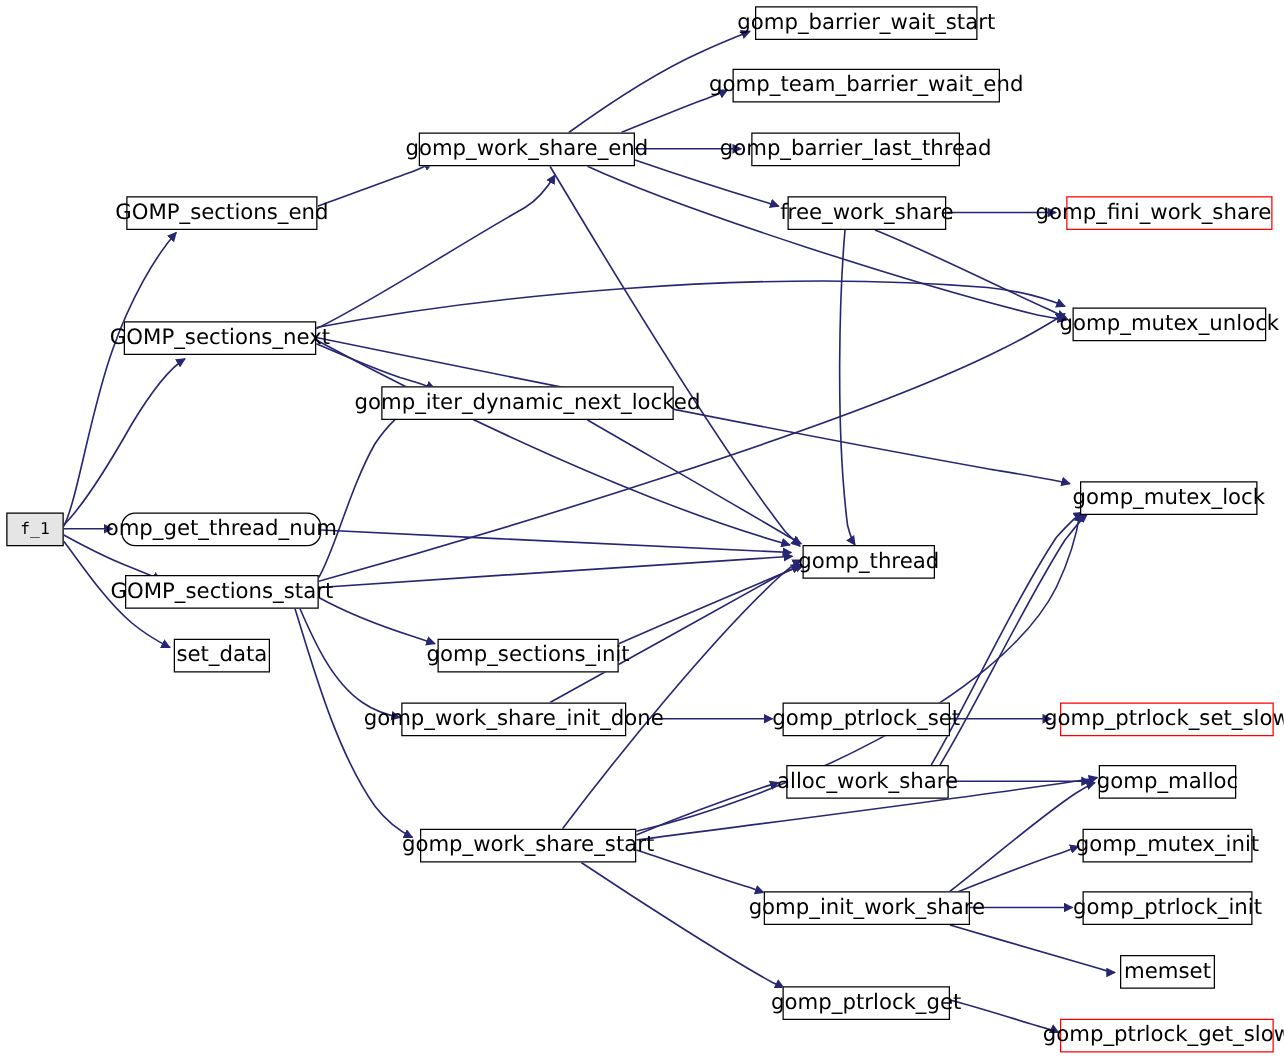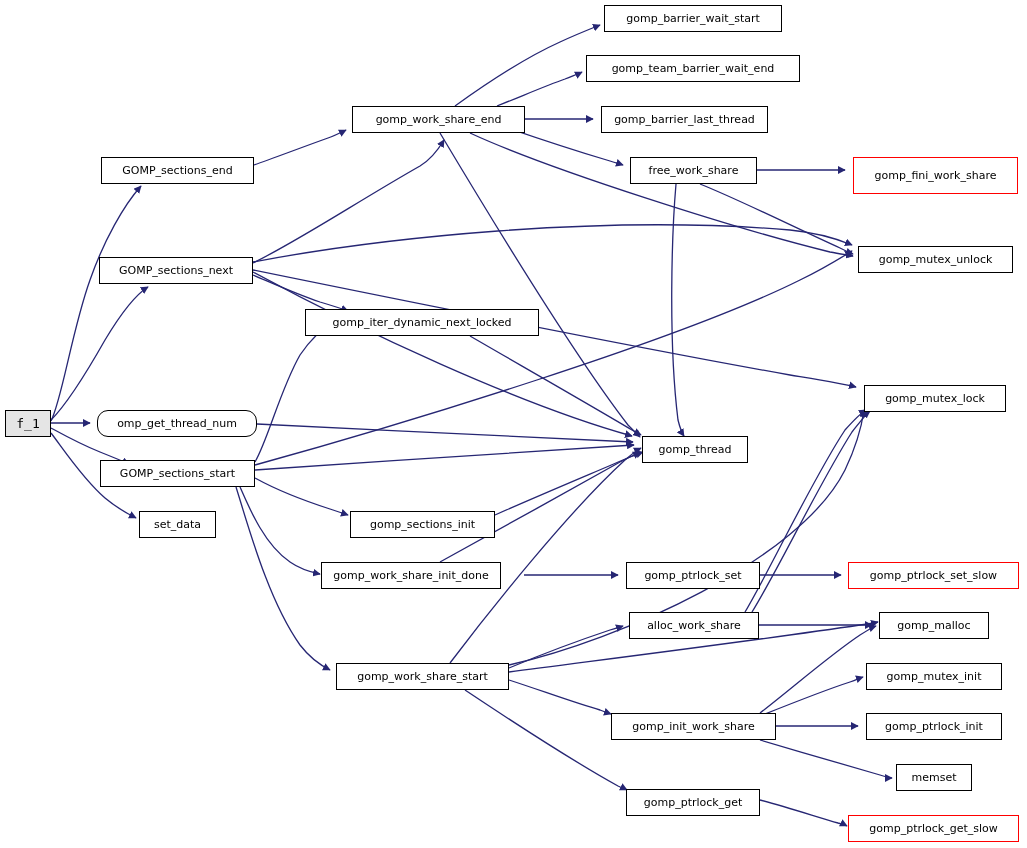--- a/index.html
+++ b/index.html
@@ -25,21 +25,21 @@
     pointer-events: none;
   }
   .node {
     position: absolute;
     box-sizing: border-box;
     border: 1px solid #000000;
     background: #ffffff;
     display: flex;
     align-items: center;
     justify-content: center;
-    font-size: 11px;
+    font-size: 17px;
     line-height: 1;
     color: #000000;
     white-space: nowrap;
     letter-spacing: 0px;
     z-index: 5;
   }
   .node.red {
     border-color: #ff0000;
   }
   .node.root {
@@ -124,21 +124,21 @@
       </div>
       <div class="node" style="left: 97px; top: 410px; width: 160px; height: 27px; border-radius: 11px;">
         <span class="lbl">omp_get_thread_num</span>
       </div>
       <div class="node" style="left: 100px; top: 460px; width: 155px; height: 27px;">
         <span class="lbl">GOMP_sections_start</span>
       </div>
       <div class="node" style="left: 139px; top: 511px; width: 77px; height: 27px;">
         <span class="lbl">set_data</span>
       </div>
-      <div class="node" style="left: 352px; top: 106px; width: 173px; height: 27px;">
+      <div class="node" style="left: 335px; top: 106px; width: 173px; height: 27px;">
         <span class="lbl">gomp_work_share_end</span>
       </div>
       <div class="node" style="left: 305px; top: 309px; width: 234px; height: 27px;">
         <span class="lbl">gomp_iter_dynamic_next_locked</span>
       </div>
       <div class="node" style="left: 350px; top: 511px; width: 145px; height: 27px;">
         <span class="lbl">gomp_sections_init</span>
       </div>
       <div class="node" style="left: 321px; top: 562px; width: 180px; height: 27px;">
         <span class="lbl">gomp_work_share_init_done</span>
@@ -166,21 +166,21 @@
       </div>
       <div class="node" style="left: 629px; top: 612px; width: 130px; height: 27px;">
         <span class="lbl">alloc_work_share</span>
       </div>
       <div class="node" style="left: 611px; top: 713px; width: 165px; height: 27px; align-items: center;">
         <span class="lbl">gomp_init_work_share</span>
       </div>
       <div class="node" style="left: 626px; top: 789px; width: 134px; height: 27px;">
         <span class="lbl">gomp_ptrlock_get</span>
       </div>
-      <div class="node red" style="left: 853px; top: 157px; width: 165px; height: 37px;">
+      <div class="node red" style="left: 853px; top: 157px; width: 165px; height: 27px; justify-content: flex-end;">
         <span class="lbl">gomp_fini_work_share</span>
       </div>
       <div class="node" style="left: 858px; top: 246px; width: 155px; height: 27px;">
         <span class="lbl">gomp_mutex_unlock</span>
       </div>
       <div class="node" style="left: 864px; top: 385px; width: 142px; height: 27px;">
         <span class="lbl">gomp_mutex_lock</span>
       </div>
       <div class="node red" style="left: 848px; top: 562px; width: 171px; height: 27px;">
         <span class="lbl">gomp_ptrlock_set_slow</span>

